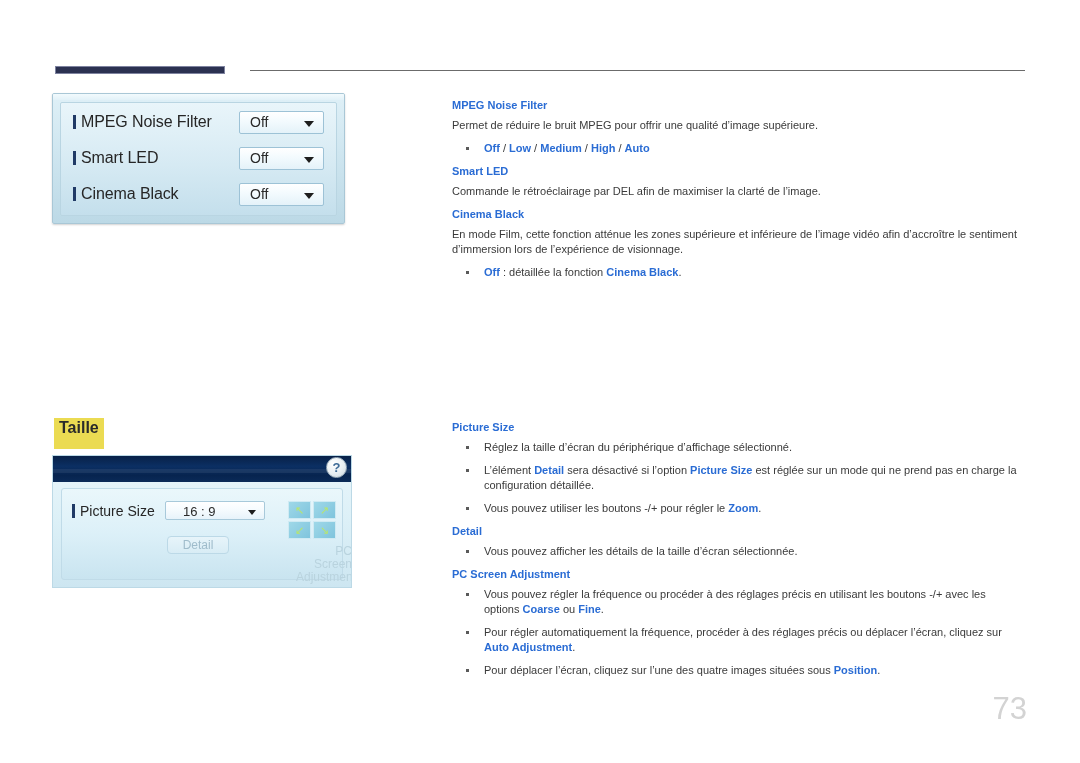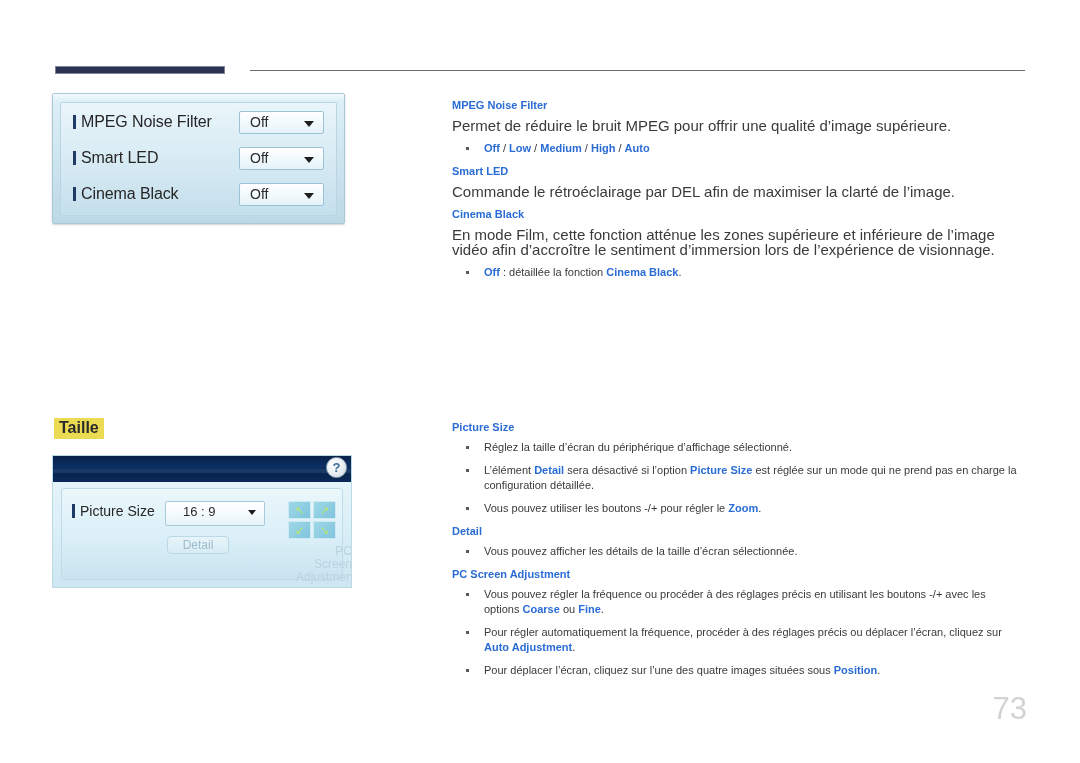--- a/index.html
+++ b/index.html
@@ -107,21 +107,21 @@
   }
 
   
   .section-title {
     position: absolute;
     left: 54px; top: 418px;
     font-size: 16px;
     font-weight: bold;
     color: #2a2a2a;
     background: #ebdb52;
-    padding: 2px 5px 3px 5px;
+    padding: 2px 5px 13px 5px;
     line-height: 16px;
   }
 
   
   .osd2 {
     position: absolute;
     left: 52px; top: 455px;
     width: 300px; height: 133px;
     background: linear-gradient(180deg,#eaf6fb 0%, #dcf0f7 50%, #cde6f1 100%);
     border: 1px solid #bcd9e6;
@@ -160,21 +160,21 @@
   .ps-label {
     position: absolute;
     left: 10px; top: 14px;
     font-size: 14px;
     color: #262626;
     white-space: nowrap;
   }
   .ps-select {
     position: absolute;
     left: 103px; top: 12px;
-    width: 100px; height: 25px;
+    width: 100px; height: 19px;
     background: linear-gradient(180deg,#ffffff 0%,#f6fbfe 45%,#e7f3fa 100%);
     border: 1px solid #a8c9da;
     border-radius: 2px;
   }
   .ps-select .val {
     position: absolute;
     left: 17px; top: 2px;
     font-size: 13px; color: #2a2a2a;
   }
   .ps-select .caret {
@@ -238,21 +238,21 @@
   }
   .h3 {
     color: #2a6cd4;
     font-size: 11px;
     font-weight: bold;
     line-height: 14px;
     margin: 0 0 6px 0;
   }
   .p {
     color: #3a3a3a;
-    font-size: 15px;
+    font-size: 11px;
     line-height: 15px;
     margin: 0 0 8px 0;
   }
   .bullets { margin: 0 8px 4px 0; padding: 0; list-style: none; }
   .bullets li {
     position: relative;
     padding-left: 32px;
     color: #3a3a3a;
     font-size: 11px;
     line-height: 15px;

